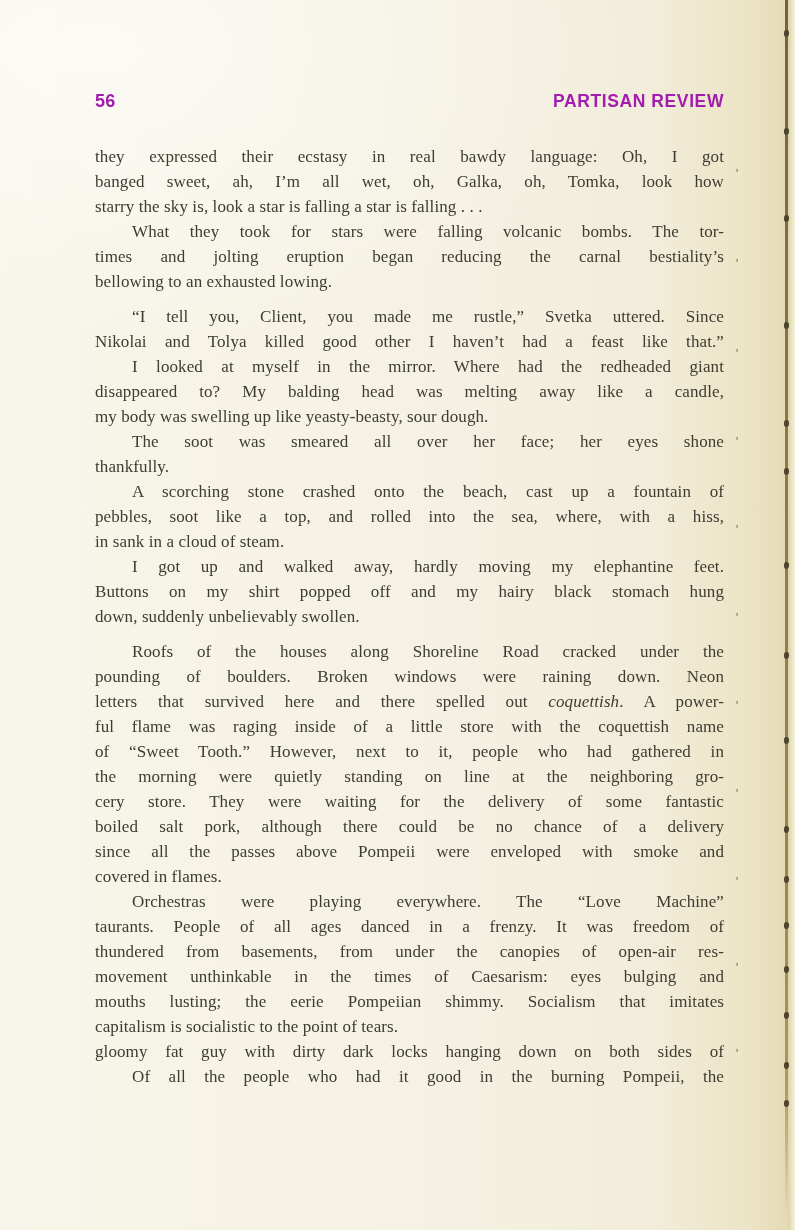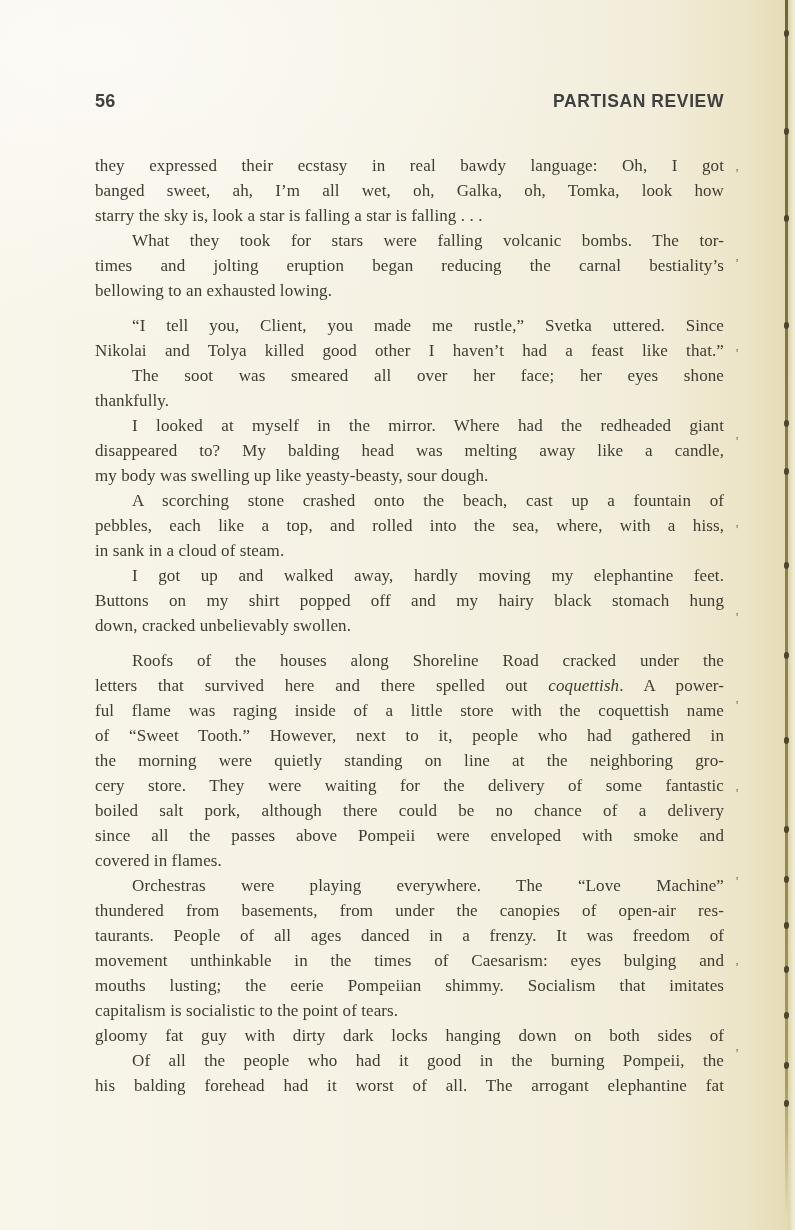--- a/index.html
+++ b/index.html
@@ -27,26 +27,26 @@
   }
   .margin-mark {
     position: absolute; left: 735px; width: 10px;
     color: rgba(72,66,46,0.75);
     font: 12px/10px "Liberation Serif", serif;
   }
   .header {
     position: absolute; top: 91px; left: 95px; width: 629px;
     display: flex; justify-content: space-between; align-items: baseline;
     font-family: "Liberation Sans", sans-serif;
-    color: #404040;
+    color: #a21caf;
   }
   .page-number { font-size: 18px; font-weight: 700; letter-spacing: 0.3px; }
   .journal-title { font-size: 17.5px; font-weight: 700; letter-spacing: 0.6px; text-align: right; }
   .text-column {
-    position: absolute; top: 153px; left: 95px; width: 629px;
+    position: absolute; top: 144px; left: 95px; width: 629px;
     color: #3e3c31;
   }
   .para { margin: 0; }
   .para.space-before { margin-top: 10px; }
   .line {
     font-size: 17px; line-height: 25px;
     text-align: justify; text-align-last: justify;
     letter-spacing: 0.1px;
     white-space: normal;
   }
@@ -71,61 +71,61 @@
     <div class="para">
       <div class="line indent">What they took for stars were falling volcanic bombs. The tor-</div>
       <div class="line">times and jolting eruption began reducing the carnal bestiality’s</div>
       <div class="line lastline">bellowing to an exhausted lowing.</div>
     </div>
     <div class="para space-before">
       <div class="line indent">“I tell you, Client, you made me rustle,” Svetka uttered. Since</div>
       <div class="line">Nikolai and Tolya killed good other I haven’t had a feast like that.”</div>
     </div>
     <div class="para">
-      <div class="line indent">The soot was smeared all over her face; her eyes shone</div>
-      <div class="line lastline">thankfully.</div>
-    </div>
-    <div class="para">
       <div class="line indent">I looked at myself in the mirror. Where had the redheaded giant</div>
       <div class="line">disappeared to? My balding head was melting away like a candle,</div>
       <div class="line lastline">my body was swelling up like yeasty-beasty, sour dough.</div>
     </div>
     <div class="para">
+      <div class="line indent">The soot was smeared all over her face; her eyes shone</div>
+      <div class="line lastline">thankfully.</div>
+    </div>
+    <div class="para">
       <div class="line indent">A scorching stone crashed onto the beach, cast up a fountain of</div>
-      <div class="line">pebbles, each like a top, and rolled into the sea, where, with a hiss,</div>
+      <div class="line">pebbles, soot like a top, and rolled into the sea, where, with a hiss,</div>
       <div class="line lastline">in sank in a cloud of steam.</div>
     </div>
     <div class="para">
       <div class="line indent">I got up and walked away, hardly moving my elephantine feet.</div>
       <div class="line">Buttons on my shirt popped off and my hairy black stomach hung</div>
-      <div class="line lastline">down, cracked unbelievably swollen.</div>
+      <div class="line lastline">down, suddenly unbelievably swollen.</div>
     </div>
     <div class="para space-before">
       <div class="line indent">Roofs of the houses along Shoreline Road cracked under the</div>
+      <div class="line">pounding of boulders. Broken windows were raining down. Neon</div>
       <div class="line">letters that survived here and there spelled out <i>coquettish</i>. A power-</div>
       <div class="line">ful flame was raging inside of a little store with the coquettish name</div>
       <div class="line">of “Sweet Tooth.” However, next to it, people who had gathered in</div>
       <div class="line">the morning were quietly standing on line at the neighboring gro-</div>
       <div class="line">cery store. They were waiting for the delivery of some fantastic</div>
       <div class="line">boiled salt pork, although there could be no chance of a delivery</div>
       <div class="line">since all the passes above Pompeii were enveloped with smoke and</div>
       <div class="line lastline">covered in flames.</div>
     </div>
     <div class="para">
       <div class="line indent">Orchestras were playing everywhere. The “Love Machine”</div>
+      <div class="line">taurants. People of all ages danced in a frenzy. It was freedom of</div>
       <div class="line">thundered from basements, from under the canopies of open-air res-</div>
-      <div class="line">taurants. People of all ages danced in a frenzy. It was freedom of</div>
       <div class="line">movement unthinkable in the times of Caesarism: eyes bulging and</div>
       <div class="line">mouths lusting; the eerie Pompeiian shimmy. Socialism that imitates</div>
       <div class="line lastline">capitalism is socialistic to the point of tears.</div>
     </div>
     <div class="para">
       <div class="line">gloomy fat guy with dirty dark locks hanging down on both sides of</div>
       <div class="line indent">Of all the people who had it good in the burning Pompeii, the</div>
-      <div class="line">his balding forehead had it worst of all. The arrogant elephantine fat</div>
     </div>
   </div>
 
 <div class="page-edge-line"></div>
 <div class="page-edge-sliver"></div>
 <div id="edge-specks">
     <div class="edge-speck" style="top: 30px;"></div>
     <div class="edge-speck" style="top: 128px;"></div>
     <div class="edge-speck" style="top: 215px;"></div>
     <div class="edge-speck" style="top: 322px;"></div>

